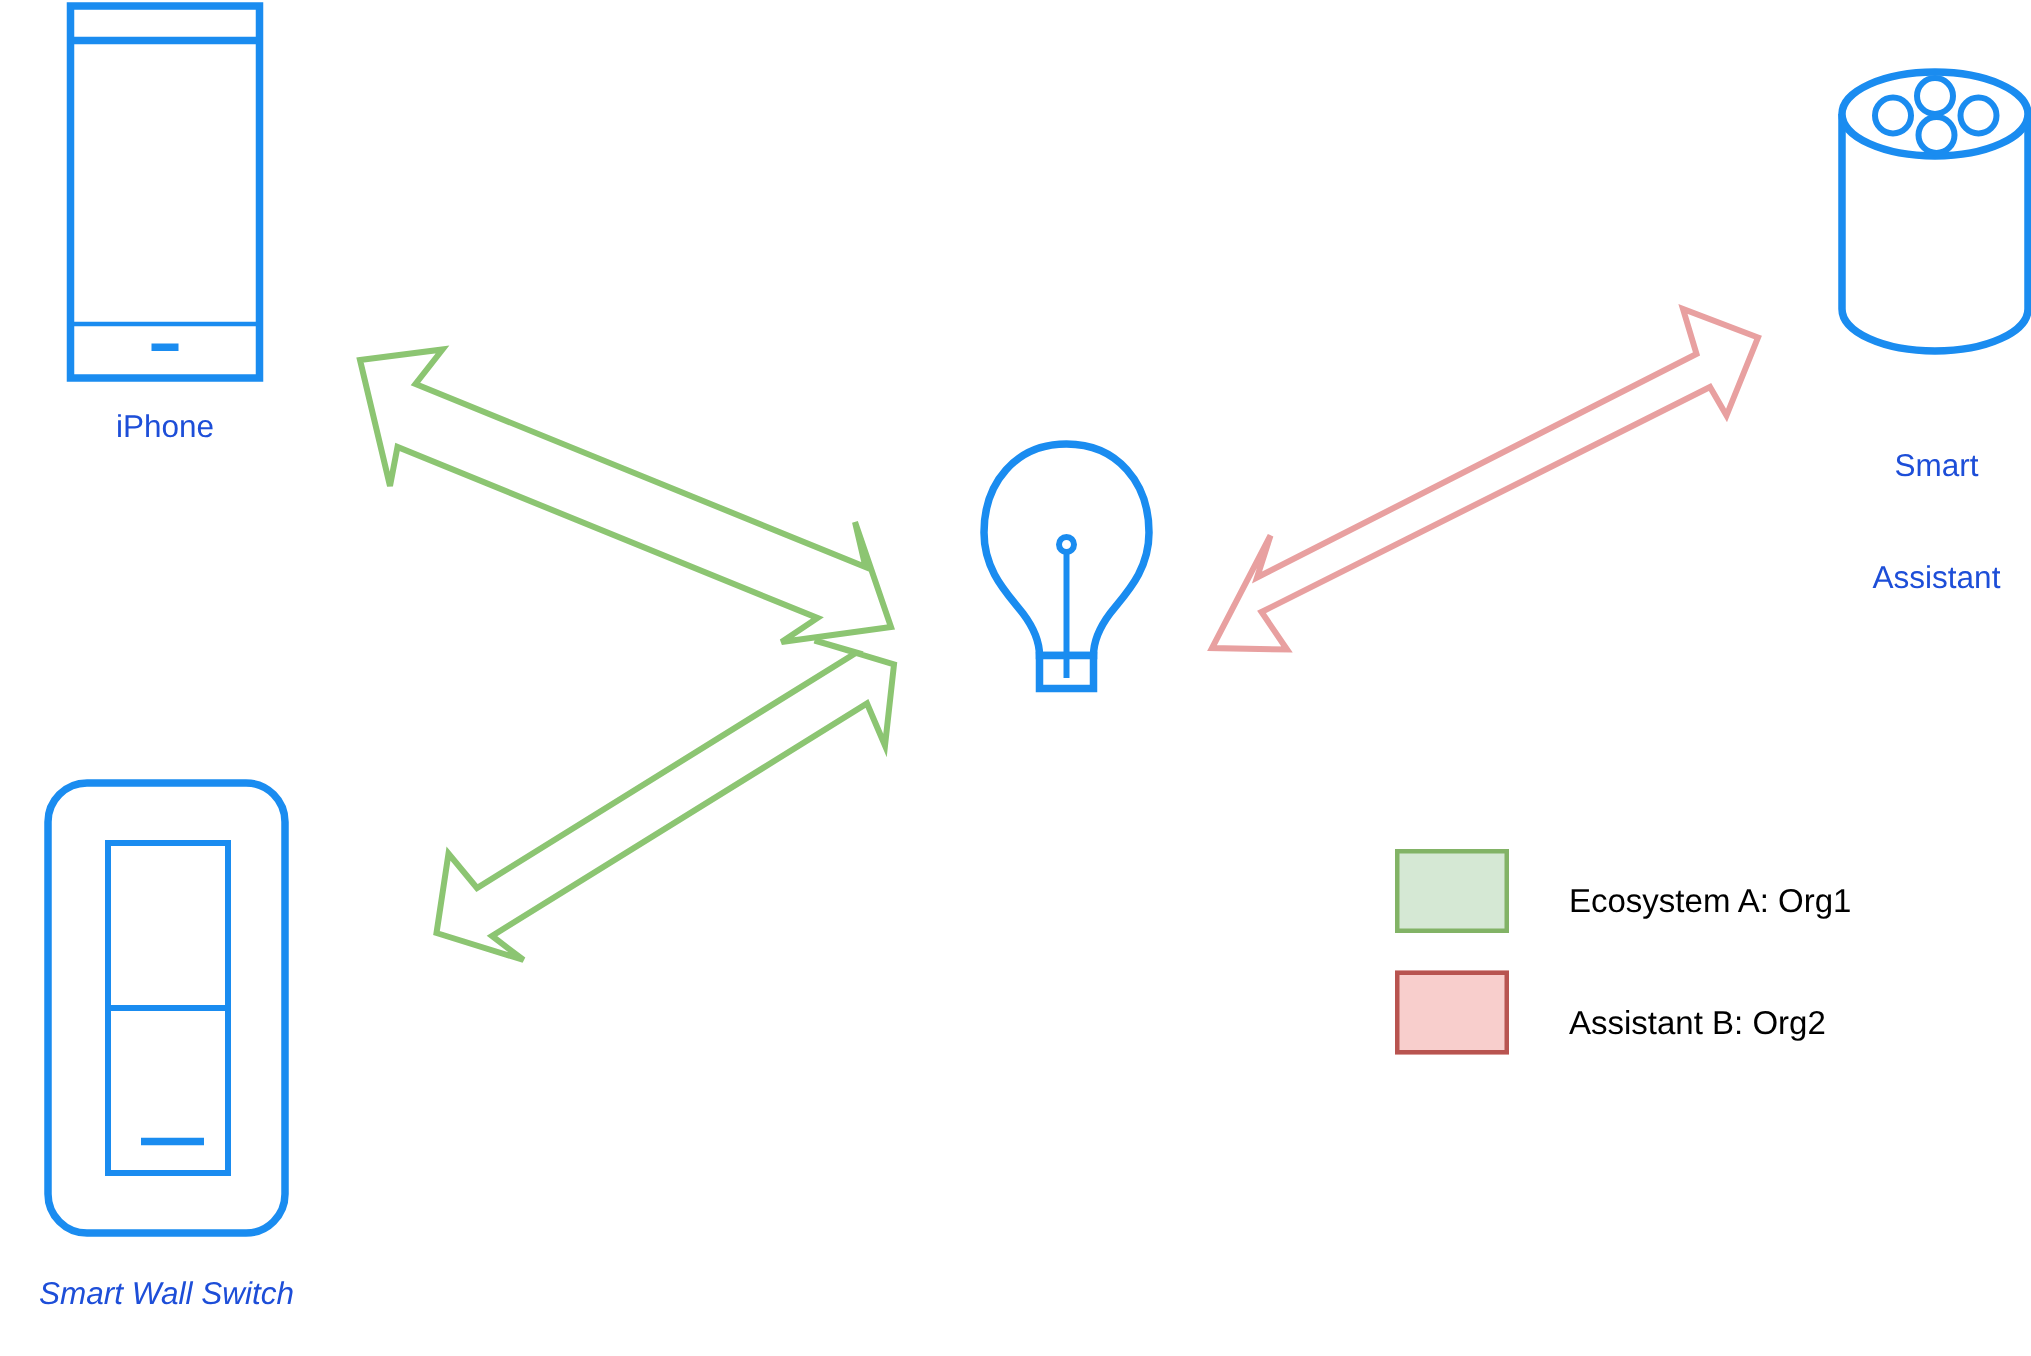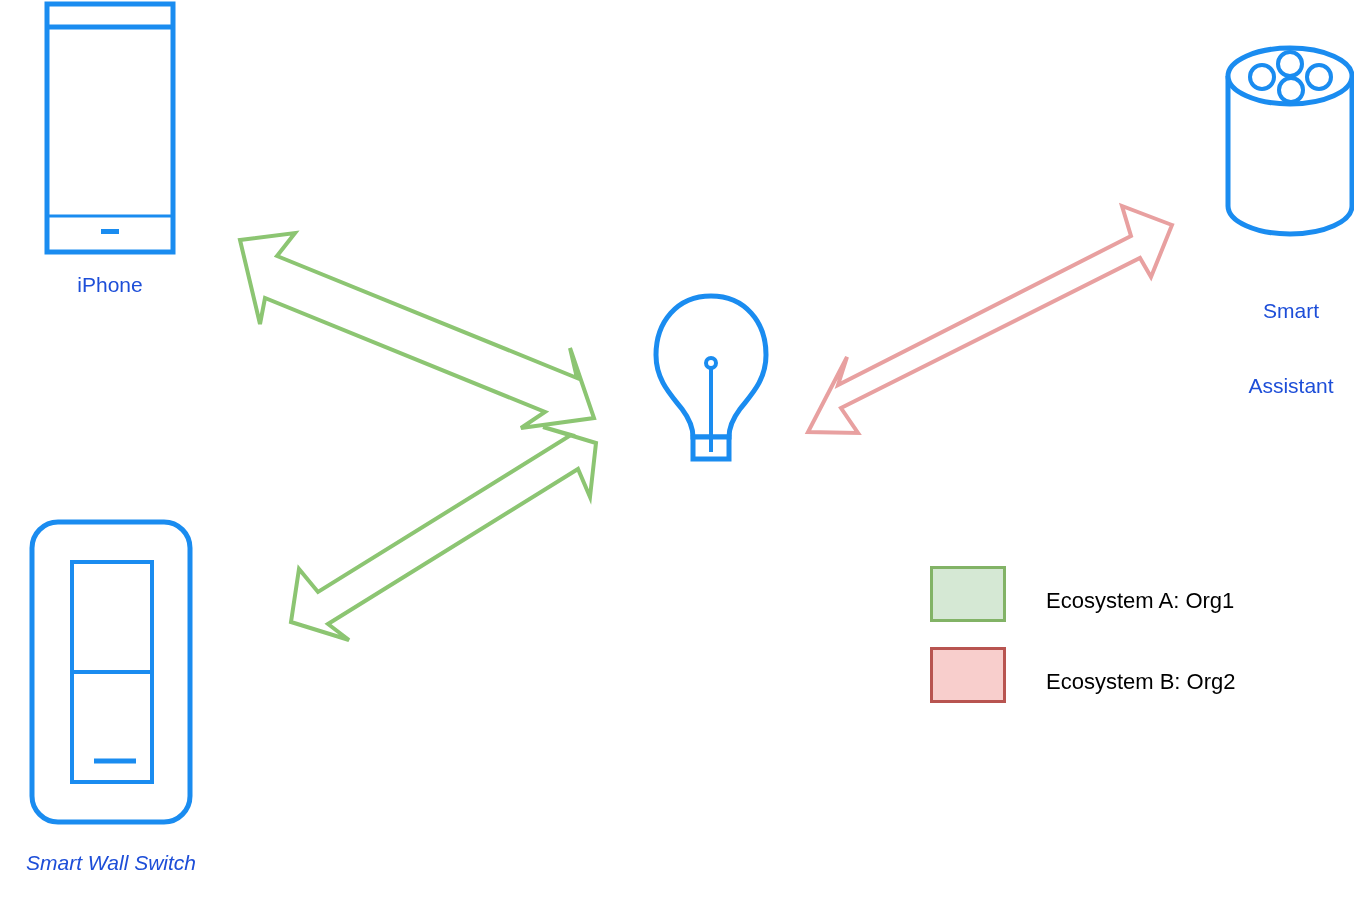--- a/index.html
+++ b/index.html
@@ -164,14 +164,14 @@
   <div>Assistant</div>
 </div>
 
 <div class="node-label" style="left:0px; top:850px; width:222px;font-style:italic;">Smart Wall Switch</div>
 
 <div id="legend">
   <div id="legend-swatch-a"></div>
   <div class="legend-label" style="left:1046px; top:588px;">Ecosystem A: Org1</div>
 
   <div id="legend-swatch-b"></div>
-  <div class="legend-label" style="left:1046px; top:669px;">Ecosystem B: Org2</div>
+  <div class="legend-label" style="left:1046px; top:669px;">Assistant B: Org2</div>
 </div>
 
 </body></html>

